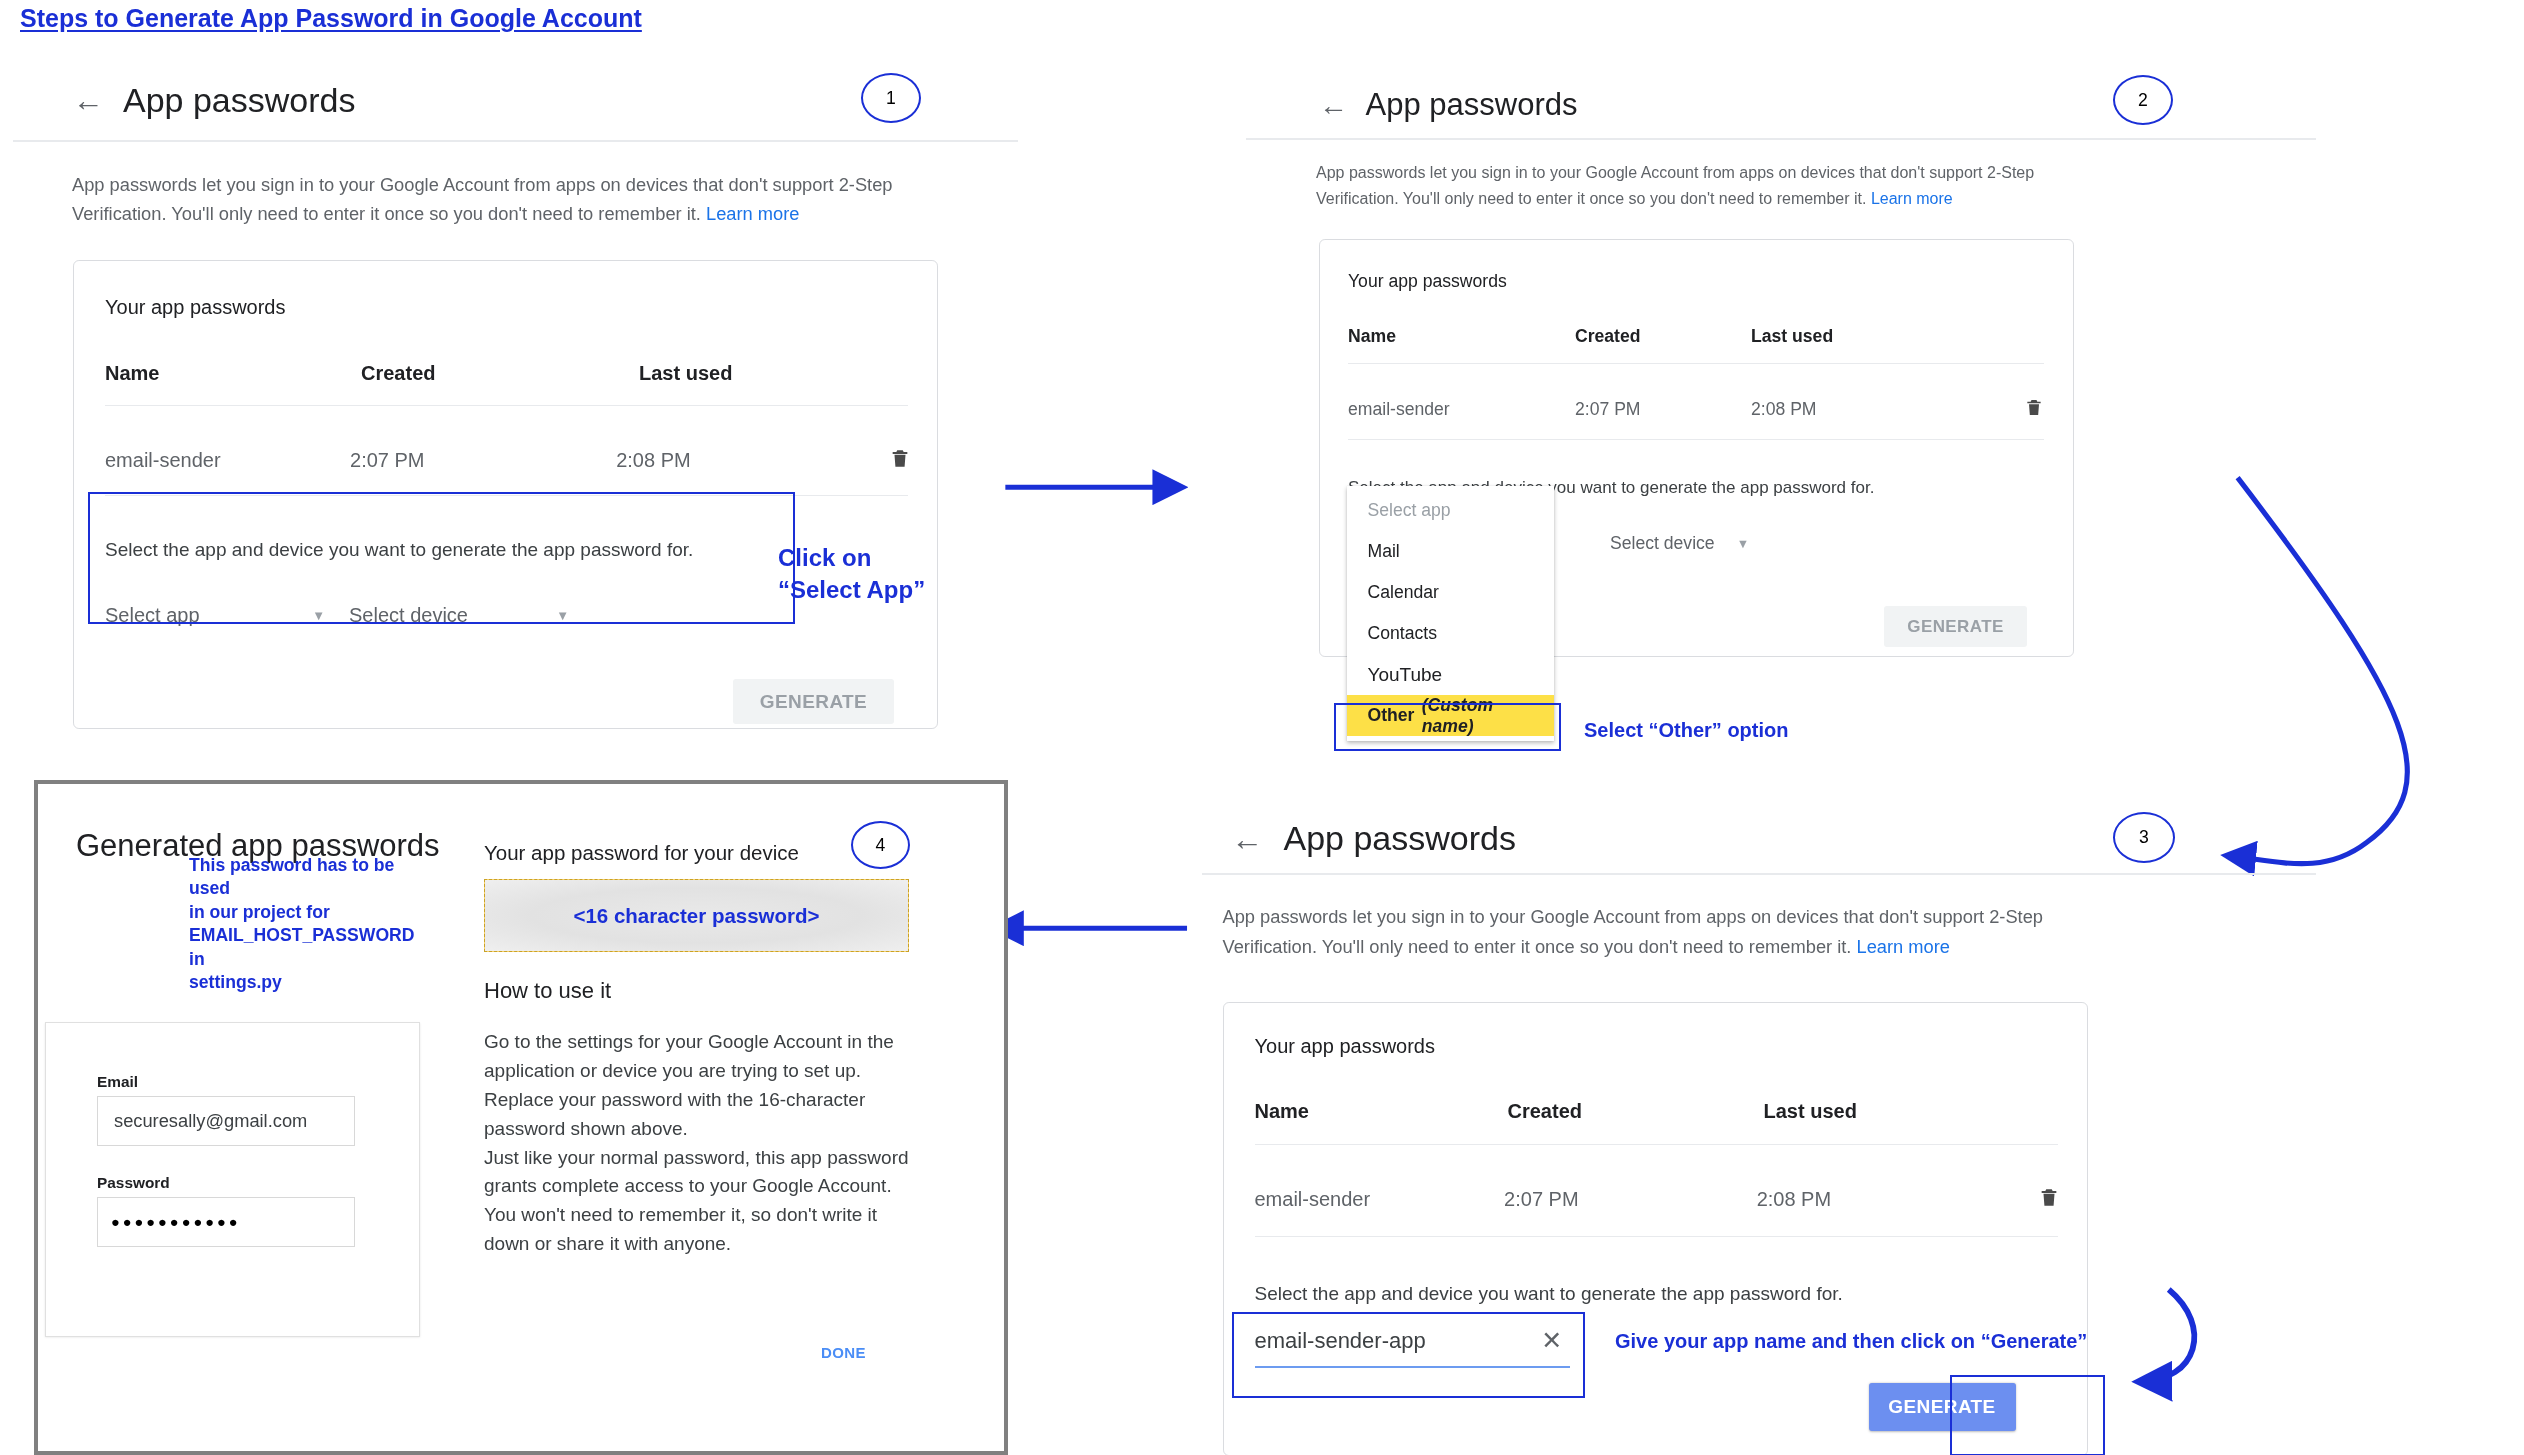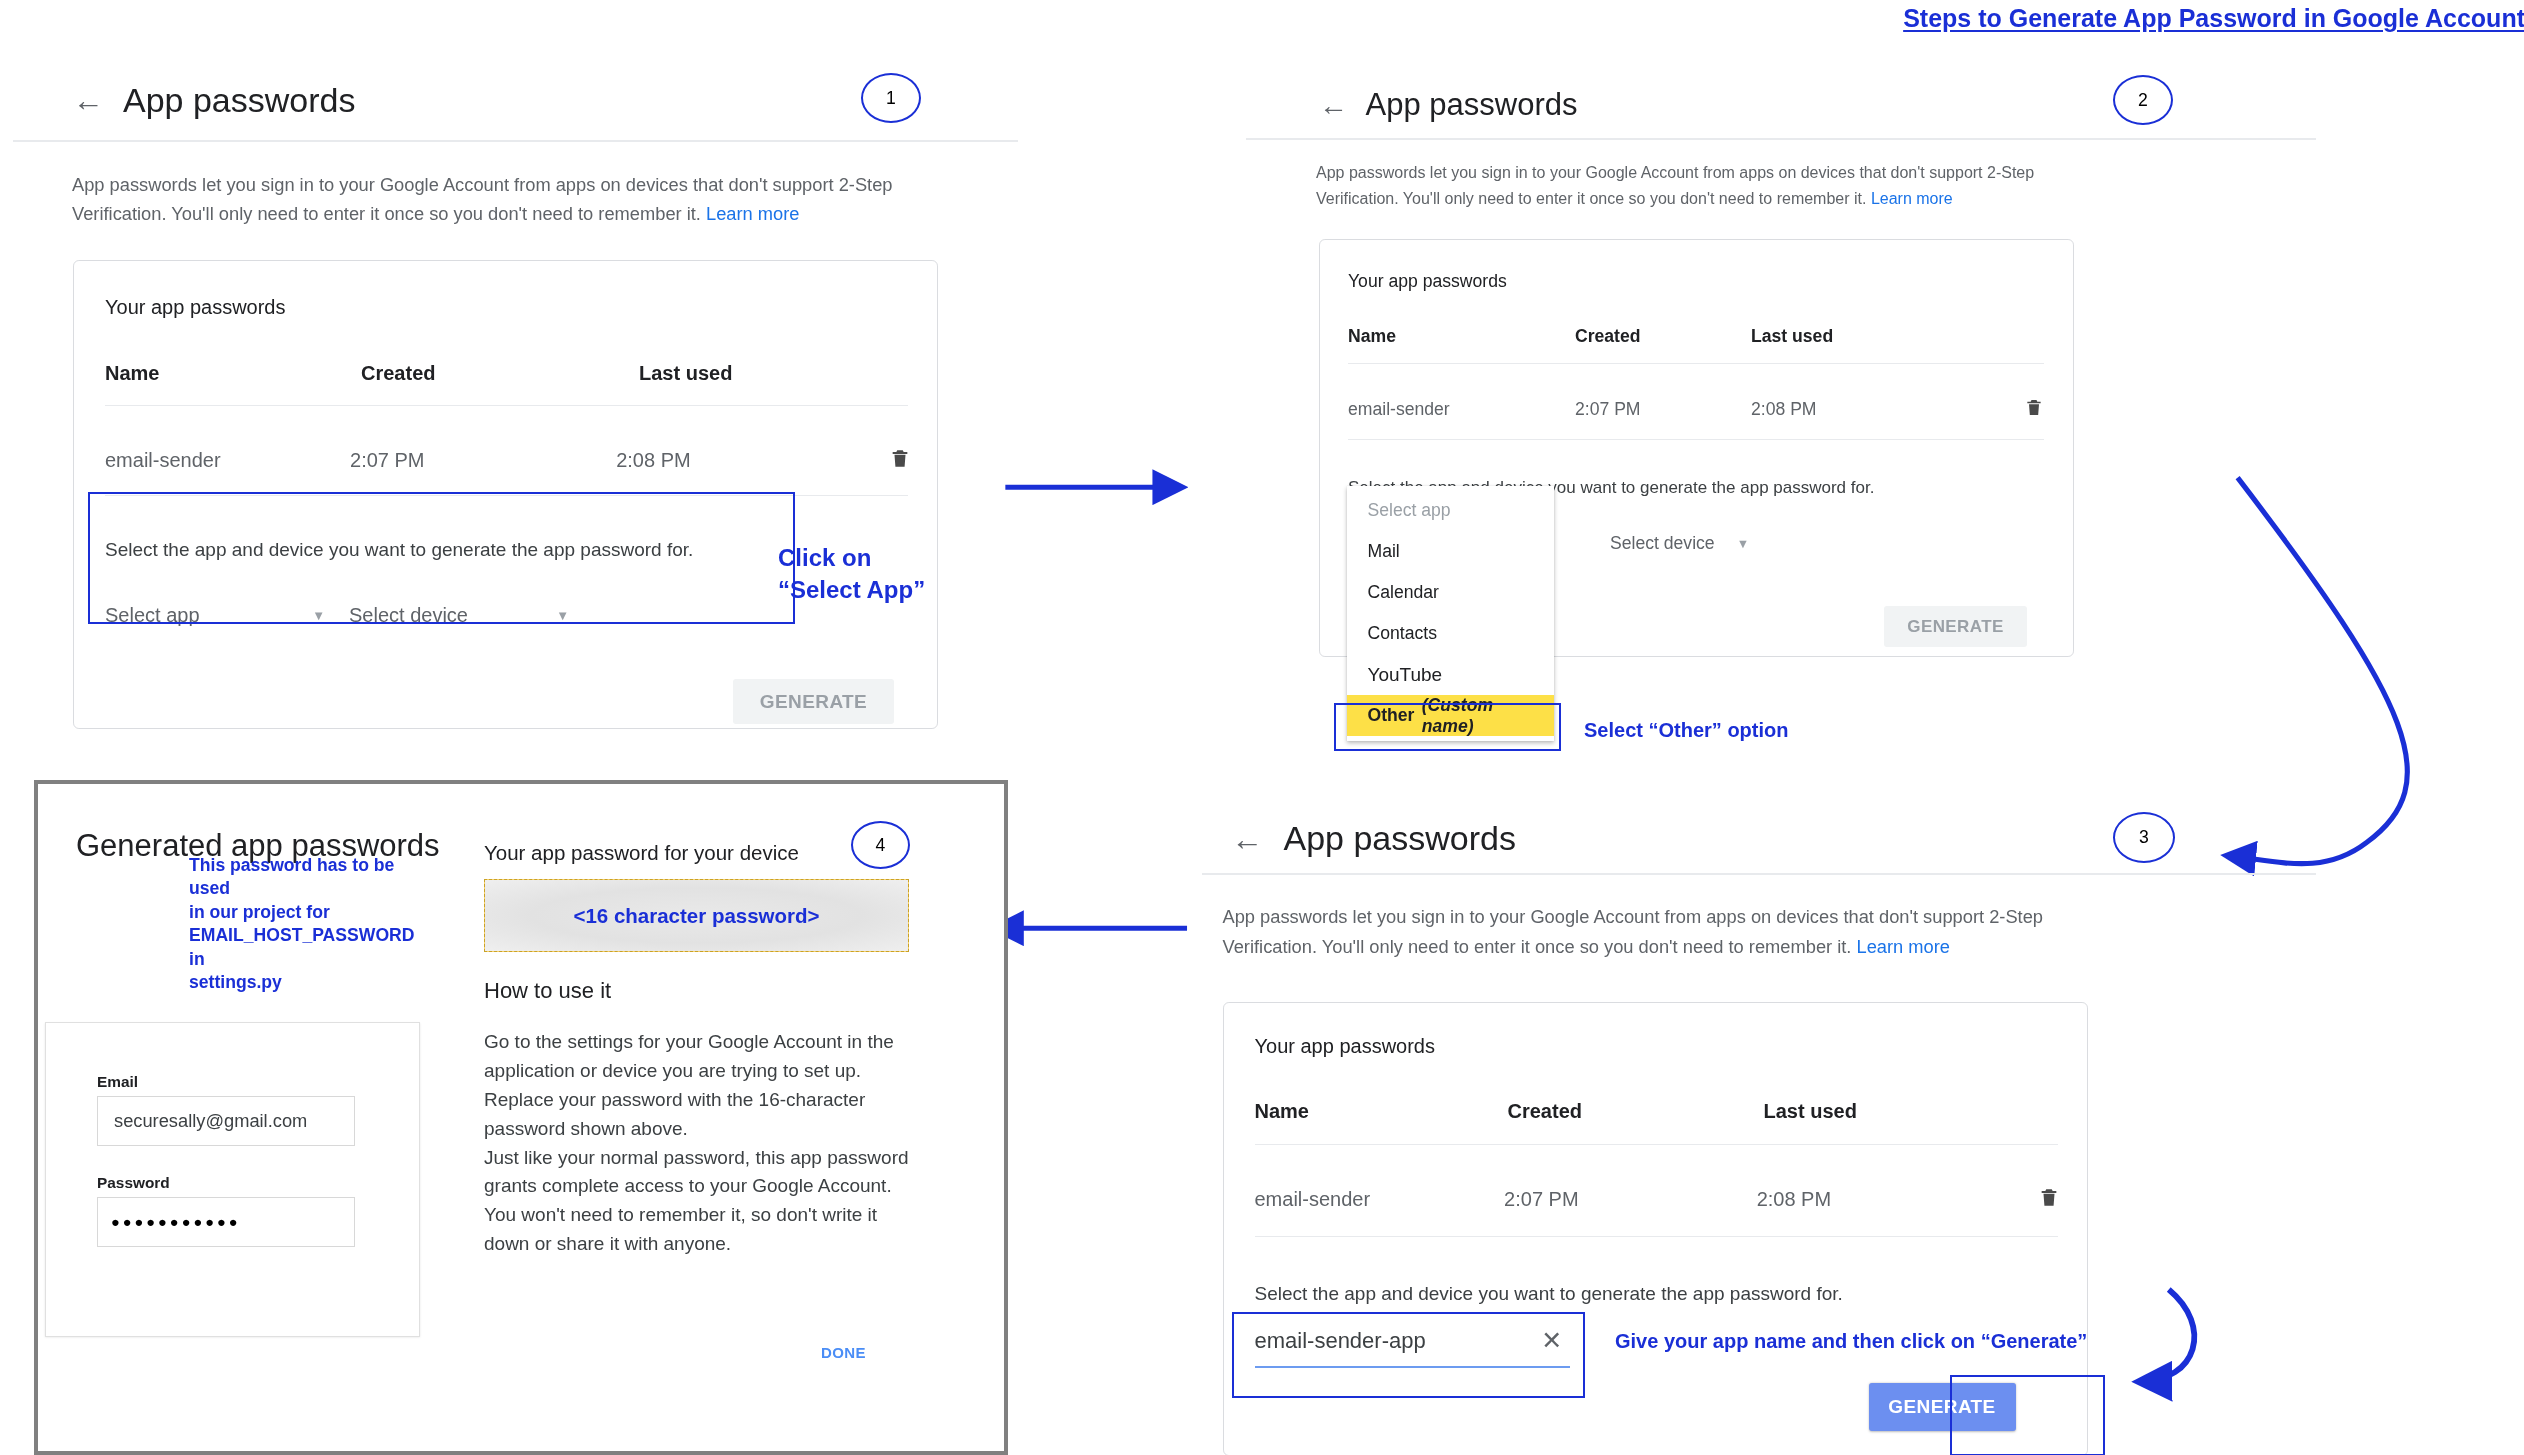--- a/index.html
+++ b/index.html
@@ -9,24 +9,25 @@
     background: #ffffff;
     font-family: "Liberation Sans", sans-serif;
     position: relative;
     overflow: hidden;
   }
   #root { position:absolute; inset:0; }
 
   
   .fig-title {
     position:absolute; left:0; top:4.4px; width:2525px;
-    text-align:right;
+    text-align:left;
     font-size:25px; font-weight:bold; color:#1a2fd6;
     text-decoration: underline;
     text-underline-offset: 2.9px;
+    padding-left: 20px;
   }
 
   
   .gpanel { position:absolute; }
   .gheader { display:flex; align-items:center; }
   .back-arrow { color:#5f6368; line-height:1; display:inline-block; }
   .gtitle { color:#202124; font-weight:400; }
   .hdr-rule { background:#e8eaed; width:100%; }
   .gbody-text { color:#5f6368; }
   .learn-more { color:#1a73e8; text-decoration:none; }

